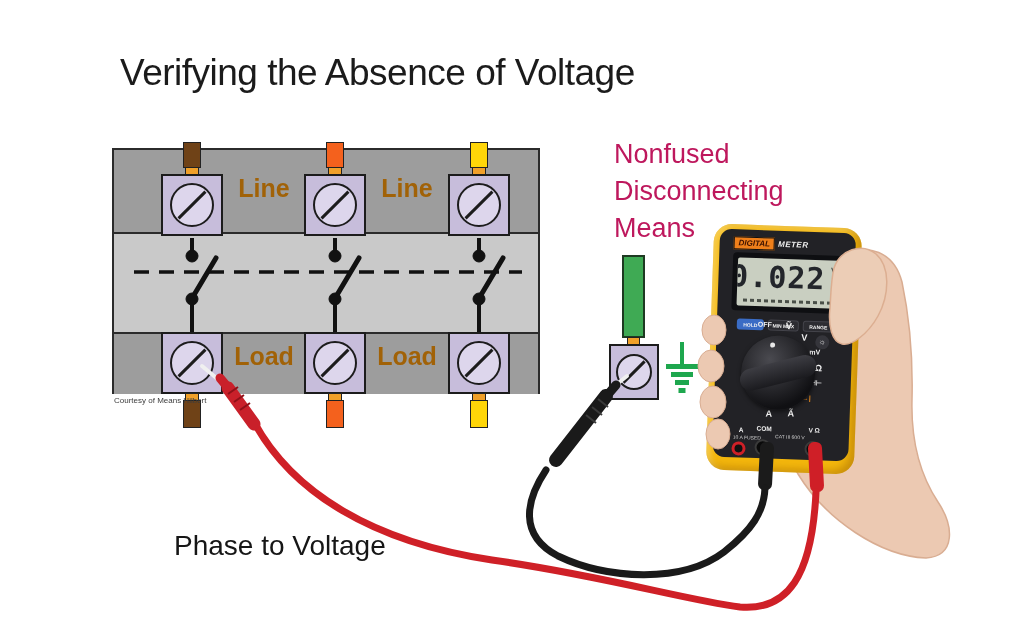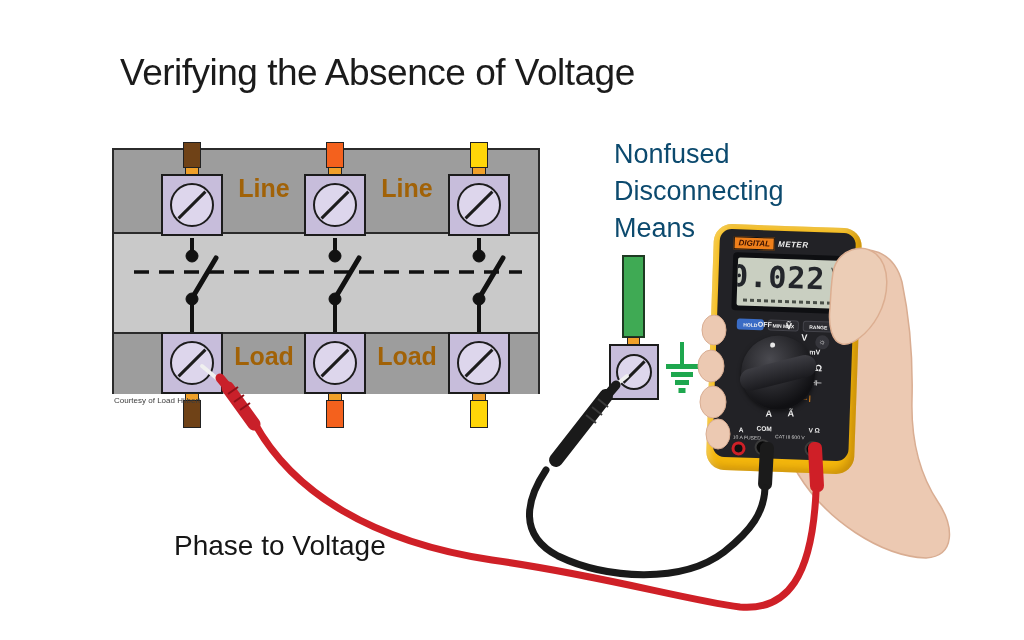--- a/index.html
+++ b/index.html
@@ -2,21 +2,21 @@
 <html><head>
 <meta charset="utf-8">
 <style>
   html,body{margin:0;padding:0;background:#ffffff;}
   .stage{position:relative;width:1024px;height:640px;background:#fff;overflow:hidden;
          font-family:"Liberation Sans",sans-serif;}
 
   
   .title{position:absolute;left:120px;top:52px;font-size:37px;color:#1b1b1b;letter-spacing:-.5px;}
   .credit{position:absolute;left:114px;top:396px;font-size:8px;color:#3c3c3c;}
-  .nonfused{position:absolute;left:614px;top:136px;font-size:27px;line-height:37px;color:#0c4a6e;white-space:pre-line;}
+  .nonfused{position:absolute;left:614px;top:136px;font-size:27px;line-height:37px;color:#be185d;white-space:pre-line;}
   .ptg{position:absolute;left:174px;top:530px;font-size:28px;color:#161616;}
 
   
   .diagram{position:absolute;left:112px;top:148px;width:428px;height:246px;border:2px solid #2b2b2b;box-sizing:border-box;}
   .band{position:absolute;left:0;width:100%;}
   .band-top{top:0;height:84px;background:#9d9d9d;border-bottom:2px solid #2b2b2b;box-sizing:border-box;}
   .band-mid{top:84px;height:98px;background:#c9c9c9;}
   .band-bot{top:182px;height:62px;background:#9d9d9d;border-top:2px solid #2b2b2b;box-sizing:border-box;}
   .dlab{position:absolute;width:92px;text-align:center;font-weight:bold;font-size:25px;color:#a16207;}
   .terminal{position:absolute;width:62px;height:62px;background:#c7bddb;border:2px solid #1c1c1c;box-sizing:border-box;}
@@ -149,21 +149,21 @@
     <div class="terminal" style="left:334px;top:24px;">
         <div class="screw"></div>
       </div>
     <div class="terminal" style="left:334px;top:182px;">
         <div class="screw"></div>
       </div>
     <div class="ferrule" style="left:358px;top:243px;"></div>
     <div class="wire" style="left:356px;top:250px;height:28px;background:#ffd608;"></div>
   </div>
 
-  <div class="credit">Courtesy of Load Hilbert</div>
+  <div class="credit">Courtesy of Means Hilbert</div>
 
   <div class="nonfused">Nonfused
 Disconnecting
 Means</div>
   <div class="ptg">Phase to Voltage</div>
 
   <div class="gbar"></div>
   <div class="gferr"></div>
   <div class="gterm">
       <div class="screw"></div>

